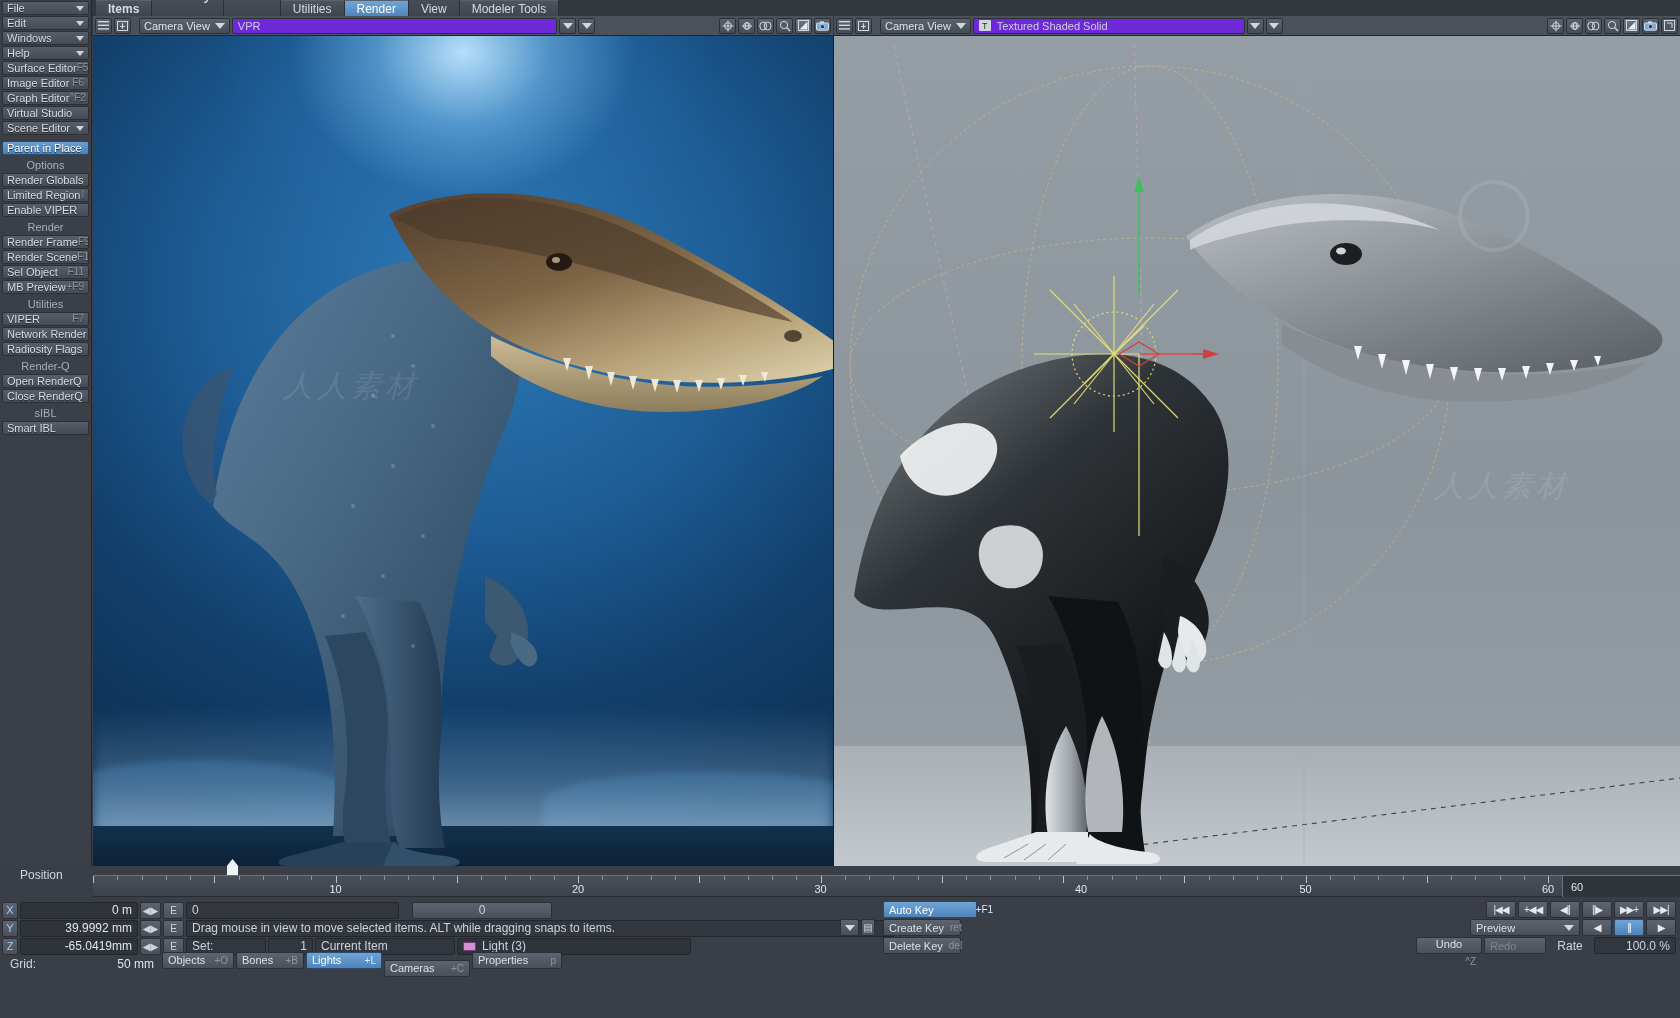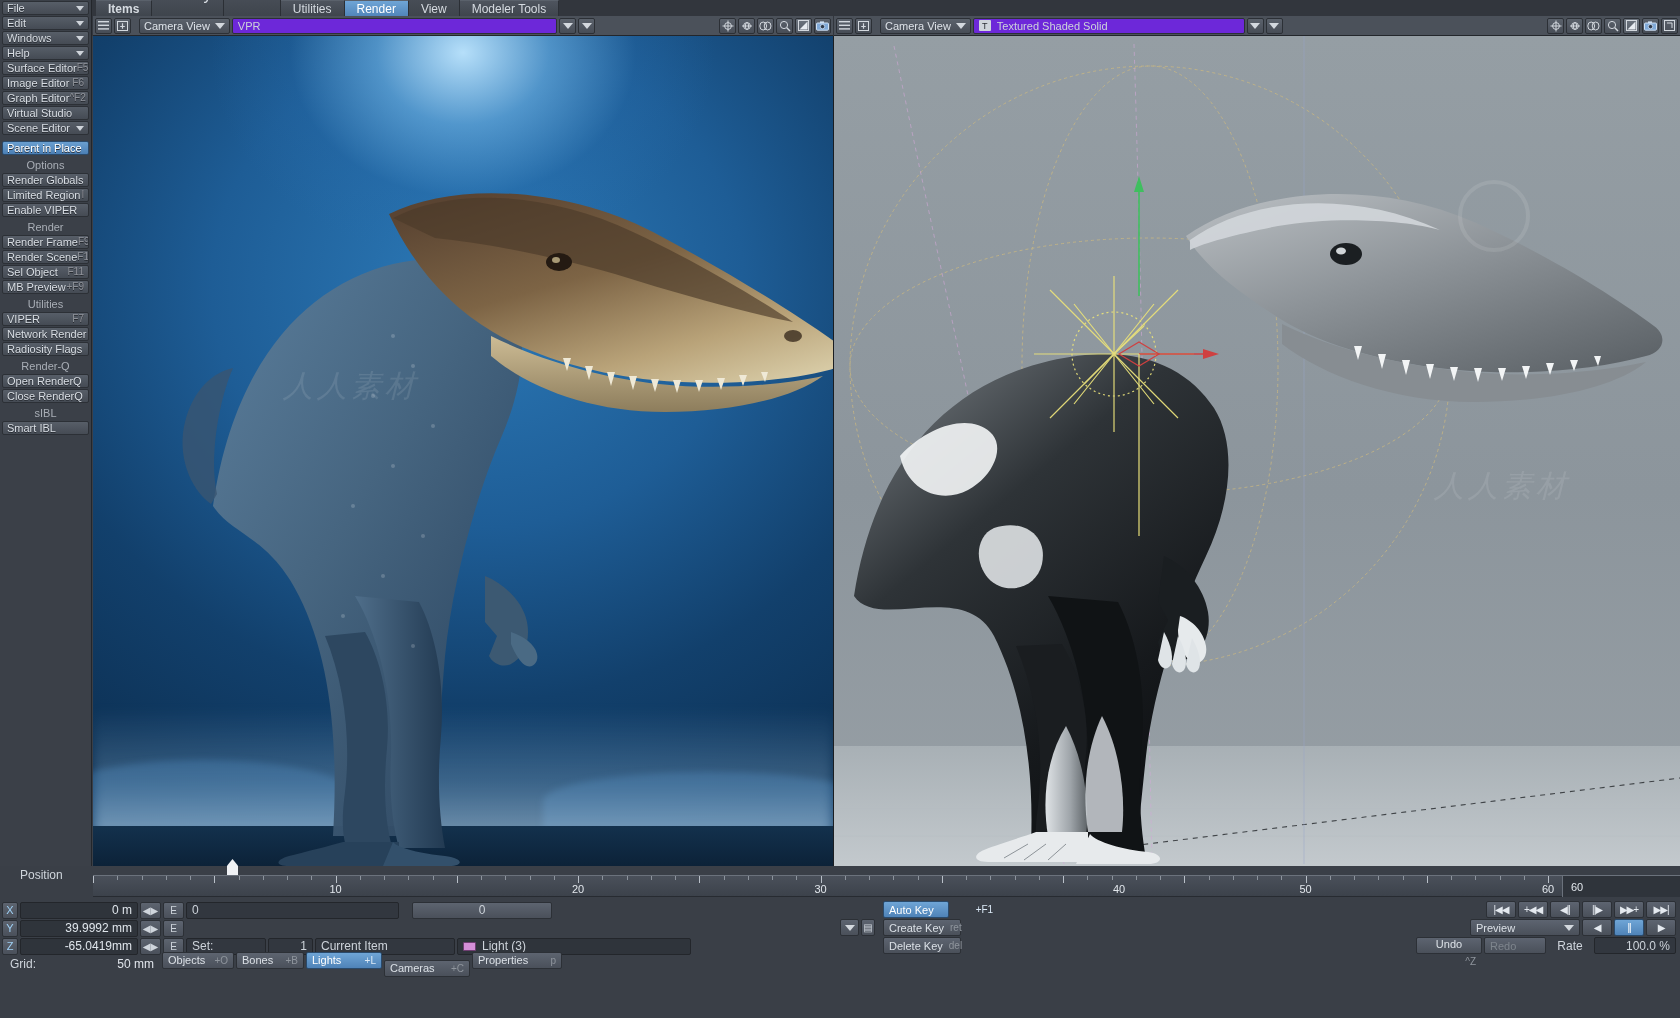--- a/index.html
+++ b/index.html
@@ -728,21 +728,21 @@
             <div class="tick minor" style="left: 1358px;"></div>
             <div class="tick minor" style="left: 1382.25px;"></div>
             <div class="tick minor" style="left: 1406.5px;"></div>
             <div class="tick minor" style="left: 1430.75px;"></div>
             <div class="tick major" style="left: 1455px;"></div>
           </div>
         <div id="tl-labels">
             <div class="tlabel" style="left: 242.5px;">10</div>
             <div class="tlabel" style="left: 485px;">20</div>
             <div class="tlabel" style="left: 727.5px;">30</div>
-            <div class="tlabel" style="left: 1026px;">40</div>
+            <div class="tlabel" style="left: 988px;">40</div>
             <div class="tlabel" style="left: 1212.5px;">50</div>
             <div class="tlabel" style="left: 1455px;">60</div>
           </div>
       <div style="position: absolute; right: 0px; top: 0px; width: 118px; height: 21px; background: rgb(47, 52, 59); border-left: 1px solid rgb(107, 114, 124); display: flex; align-items: center; padding-left: 8px; color: rgb(226, 231, 236); font-size: 11px;">60</div>
         </div>
       <div class="playhead" id="playhead" style="left:134px;"></div>
     </div>
 
     <div class="row" style="top:35px;left:2px;">
       <div class="axisbtn">X</div>
@@ -752,20 +752,21 @@
       <div class="infofield" style="width:213px;">0</div>
       <div style="width:9px;"></div>
       <div class="infofield" style="width:140px;justify-content:center;background:linear-gradient(#5d6470,#4a505a);border-color:#2c3036;">0</div>
     </div>
 
     <div class="row" style="top:53px;left:2px;">
       <div class="axisbtn">Y</div>
       <div class="numfield">39.9992 mm</div>
       <div class="mini">◀▶</div>
       <div class="mini">E</div>
+      <div class="infofield" style="width:709px;">Drag mouse in view to move selected items. ALT while dragging snaps to items.</div>
     </div>
 
     <div class="row" style="top:71px;left:2px;">
       <div class="axisbtn">Z</div>
       <div class="numfield">-65.0419mm</div>
       <div class="mini">◀▶</div>
       <div class="mini">E</div>
       <div class="infofield" style="width:80px;">Set:</div>
       <div class="infofield" style="width:45px;justify-content:flex-end;">1</div>
       <div class="infofield" style="width:140px;">Current Item</div>
@@ -796,21 +797,21 @@
             <span class="k">+C</span>
           </div>
           <div class="btn" style="width: 90px;">
             <span>Properties</span>
             <span class="k">p</span>
           </div>
         </div>
     </div>
 
     <div id="key-btns" style="position:absolute;left:883px;top:35px;display:flex;flex-direction:column;gap:1px;">
-        <div class="btn on" style="width: 66px; gap: 42px;">
+        <div class="btn on" style="width: 94px; gap: 42px;">
           <span>Auto Key</span>
           <span class="k">+F1</span>
         </div>
         <div class="btn" style="width: 78px;">
           <span>Create Key</span>
           <span class="k">ret</span>
         </div>
         <div class="btn" style="width: 78px;">
           <span>Delete Key</span>
           <span class="k">del</span>

